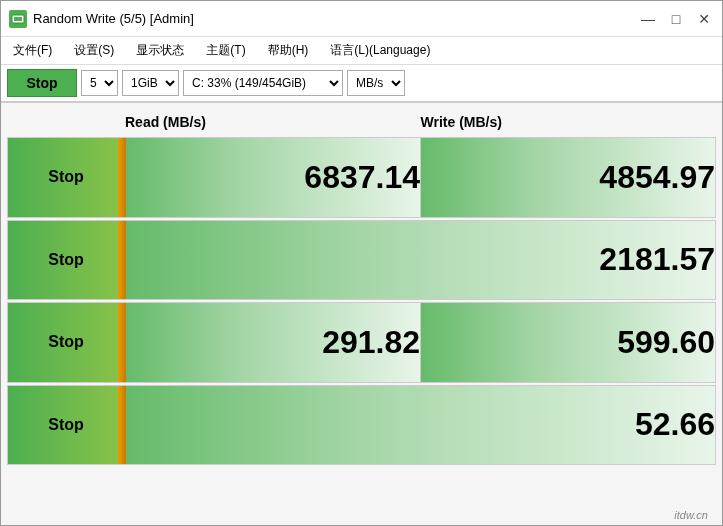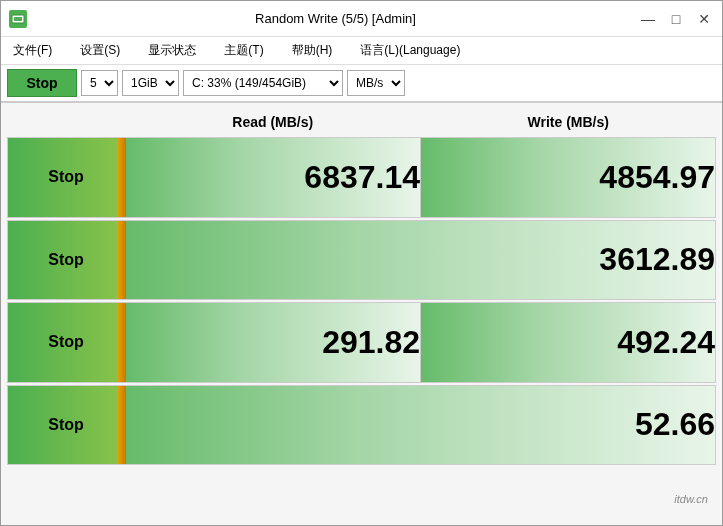--- a/index.html
+++ b/index.html
@@ -37,21 +37,20 @@
       border-radius: 2px;
       display: flex;
       align-items: center;
       justify-content: center;
     }
     .title-text {
       flex: 1;
       font-size: 13px;
       font-weight: normal;
       color: #000;
-      text-align: center;
     }
     .window-controls {
       display: flex;
       gap: 8px;
     }
     .win-btn {
       width: 20px;
       height: 20px;
       display: flex;
       align-items: center;
@@ -61,21 +60,21 @@
       cursor: pointer;
       background: none;
       border: none;
     }
     .menu-bar {
       display: flex;
       align-items: center;
       padding: 2px 4px;
       border-bottom: 1px solid #ddd;
       height: 28px;
-      gap: 12px;
+      gap: 6px;
     }
     .menu-item {
       padding: 3px 8px;
       font-size: 12px;
       color: #000;
       cursor: pointer;
     }
     .toolbar {
       display: flex;
       align-items: center;
@@ -117,21 +116,20 @@
       display: flex;
       height: 30px;
       align-items: center;
     }
     .header-spacer {
       width: 118px;
       min-width: 118px;
     }
     .header-col {
       flex: 1;
-      text-align: center;
       font-size: 14px;
       font-weight: bold;
       color: #000;
     }
     .data-row {
       display: flex;
       flex: 1;
       margin-bottom: 2px;
       border: 1px solid #ccc;
       background: #fff;
@@ -172,21 +170,21 @@
       background: linear-gradient(to right, #66bb6a 0%, #a5d6a7 40%, #e8f5e9 100%);
       border-right: 1px solid #ccc;
     }
     .data-cell:last-child {
       border-right: none;
       background: linear-gradient(to right, #66bb6a 0%, #a5d6a7 40%, #e8f5e9 100%);
     }
     .footer-row {
       height: 28px;
       display: flex;
-      align-items: flex-start;
+      align-items: flex-end;
       justify-content: flex-end;
       padding-right: 8px;
       font-size: 11px;
       color: #888;
       font-style: italic;
       margin-top: 26px;
     }
   </style>
 </head>
 <body>
@@ -242,27 +240,27 @@
     </div>
 
     <div class="data-row">
       <button class="row-stop-btn">Stop</button>
       <div class="data-cell">6837.14</div>
       <div class="data-cell">4854.97</div>
     </div>
 
     <div class="data-row">
       <button class="row-stop-btn">Stop</button>
-      <div class="data-cell">3612.89</div>
+      <div class="data-cell">2181.57</div>
     </div>
 
     <div class="data-row">
       <button class="row-stop-btn">Stop</button>
       <div class="data-cell">291.82</div>
-      <div class="data-cell">492.24</div>
+      <div class="data-cell">599.60</div>
     </div>
 
     <div class="data-row">
       <button class="row-stop-btn">Stop</button>
       <div class="data-cell">52.66</div>
     </div>
 
     <div class="footer-row">
       <span>itdw.cn</span>
     </div>

